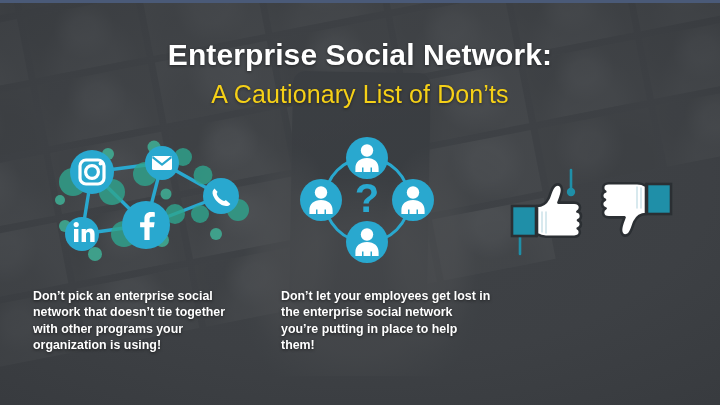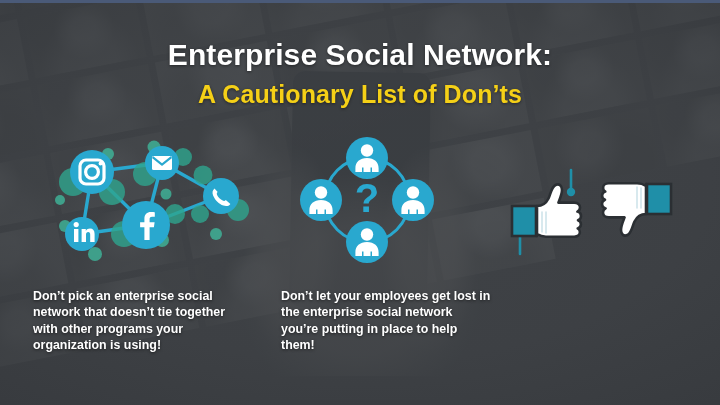--- a/index.html
+++ b/index.html
@@ -110,21 +110,21 @@
   .title-main{
     font-size:30px;
     font-weight:bold;
     color:#ffffff;
     letter-spacing:.1px;
     line-height:1.16;
     text-shadow:0 1px 3px rgba(0,0,0,.45);
   }
   .title-sub{
     font-size:25px;
-    font-weight:bold;
+    font-weight:normal;
     color:#F5D017;
     letter-spacing:.1px;
     line-height:1.18;
     margin-top:7px;
     text-shadow:0 1px 3px rgba(0,0,0,.45);
   }
 
   
   .art-row{
     position:absolute;

